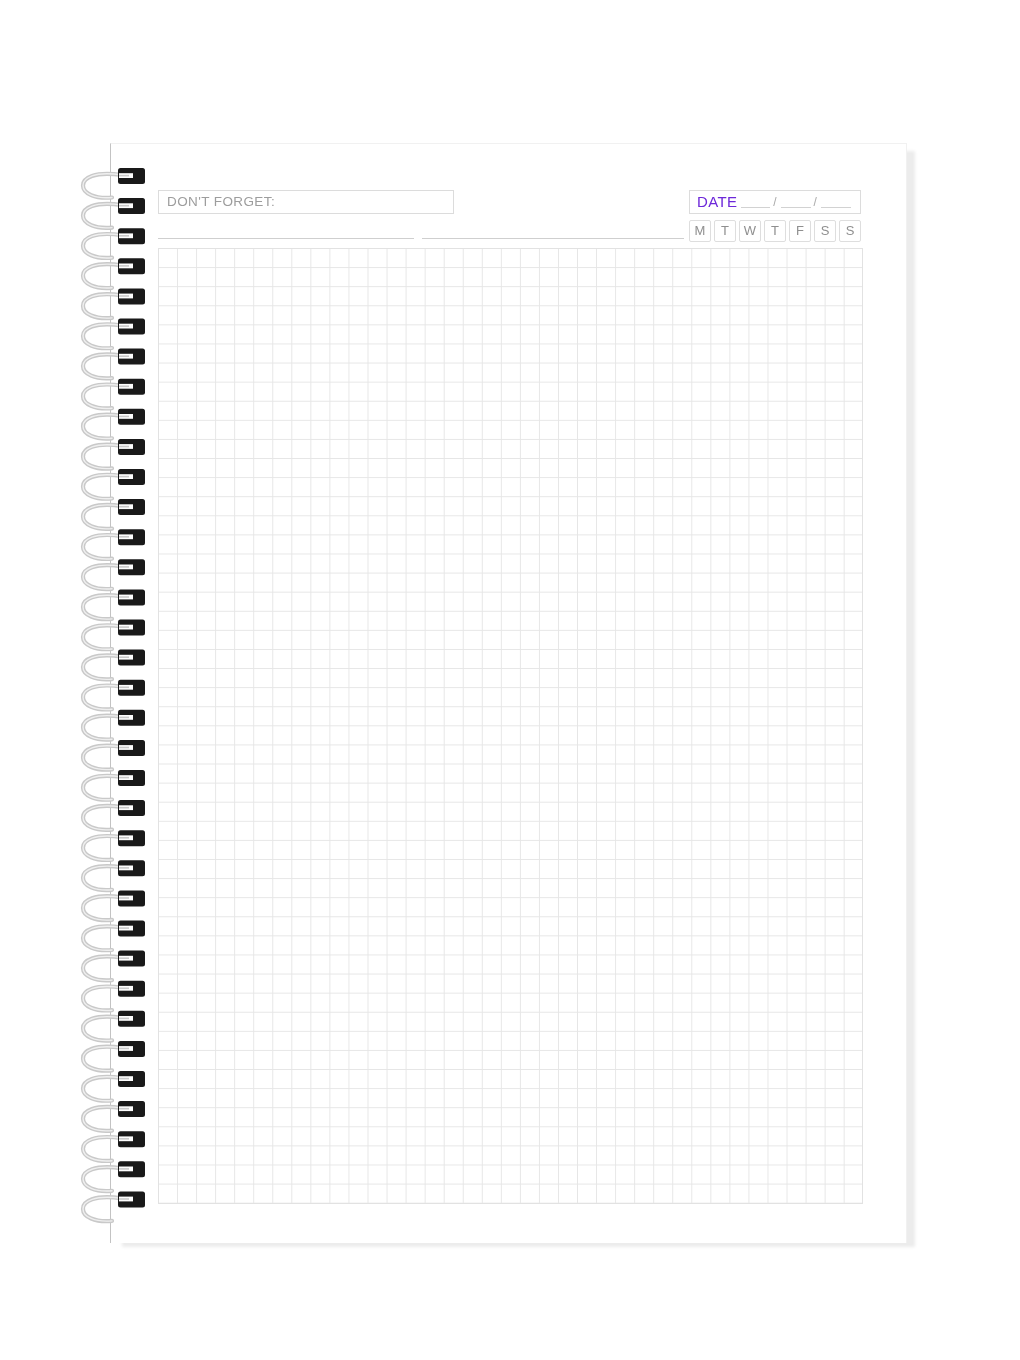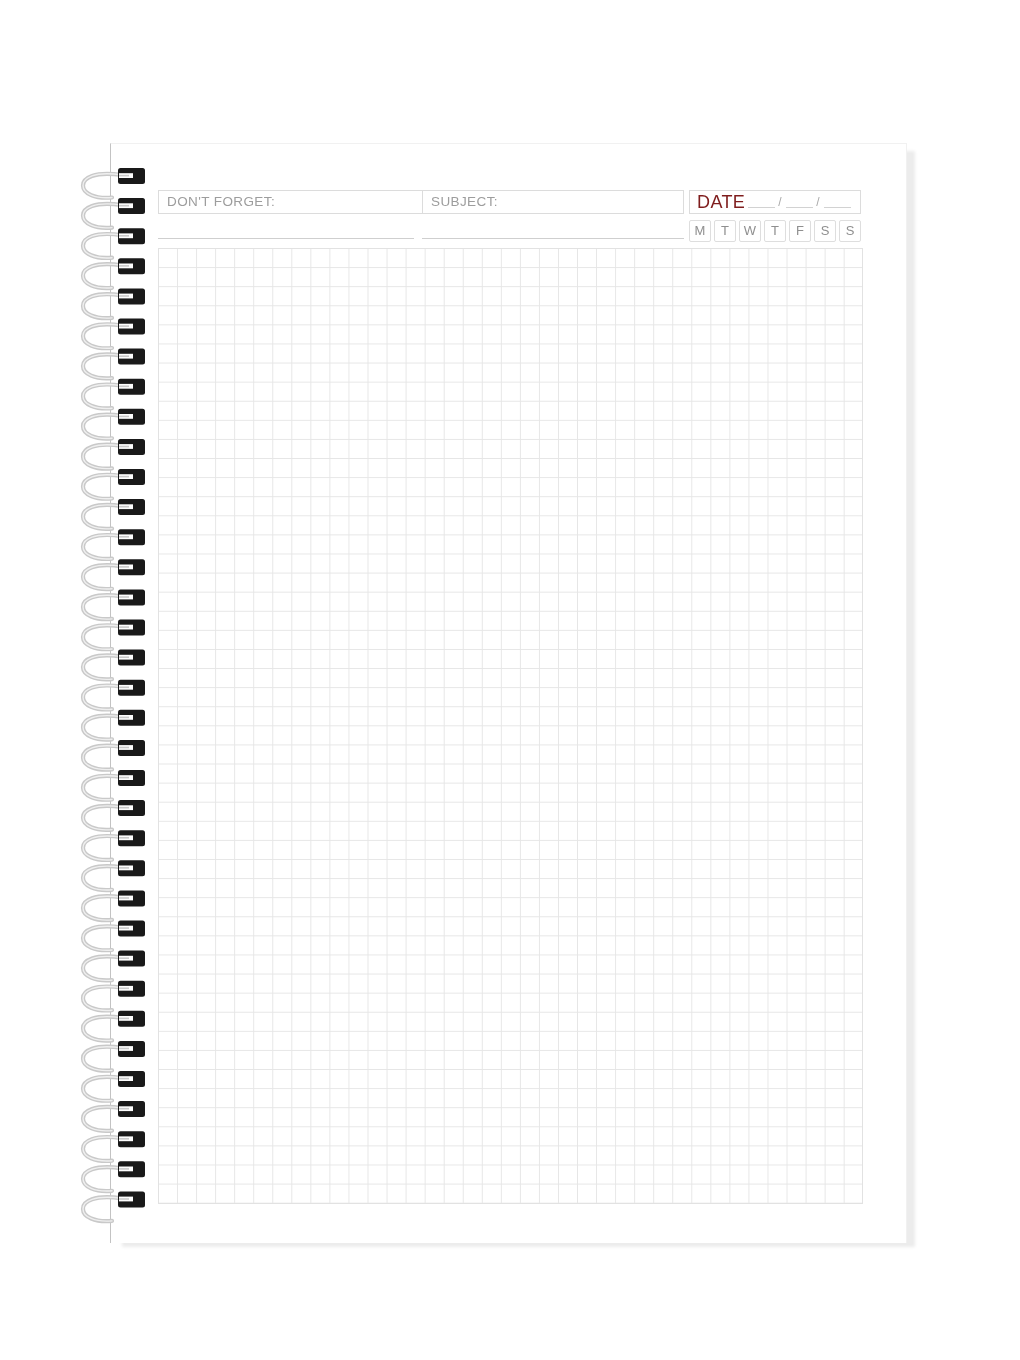--- a/index.html
+++ b/index.html
@@ -41,22 +41,22 @@
     line-height: 22px;
     padding: 0 8px;
     white-space: nowrap;
     overflow: hidden;
   }
   .box-dont-forget { left: 47px;  width: 296px; }
   .box-subject     { left: 311px; width: 262px; }
   .box-date        { left: 578px; width: 172px; display: flex; align-items: stretch; padding: 0 7px; }
 
   .date-label {
-    color: #7f1d1d;
-    font-size: 18px;
+    color: #6d28d9;
+    font-size: 15px;
     line-height: 22px;
     flex: 0 0 auto;
   }
   .date-line {
     flex: 1 1 auto;
     border-bottom: 1px solid #d2d2d2;
     margin: 0 2px 5px 3px;
   }
   .date-sep {
     flex: 0 0 auto;
@@ -125,23 +125,20 @@
 <body>
 
 <div class="stage">
 
   <div class="page">
 
     <div class="field-box box-dont-forget">
       <span>DON'T FORGET:</span>
     </div>
 
-    <div class="field-box box-subject">
-      <span>SUBJECT:</span>
-    </div>
 
     <div class="field-box box-date">
       <span class="date-label">DATE</span>
       <span class="date-line"></span>
       <span class="date-sep">/</span>
       <span class="date-line"></span>
       <span class="date-sep">/</span>
       <span class="date-line"></span>
     </div>
 

